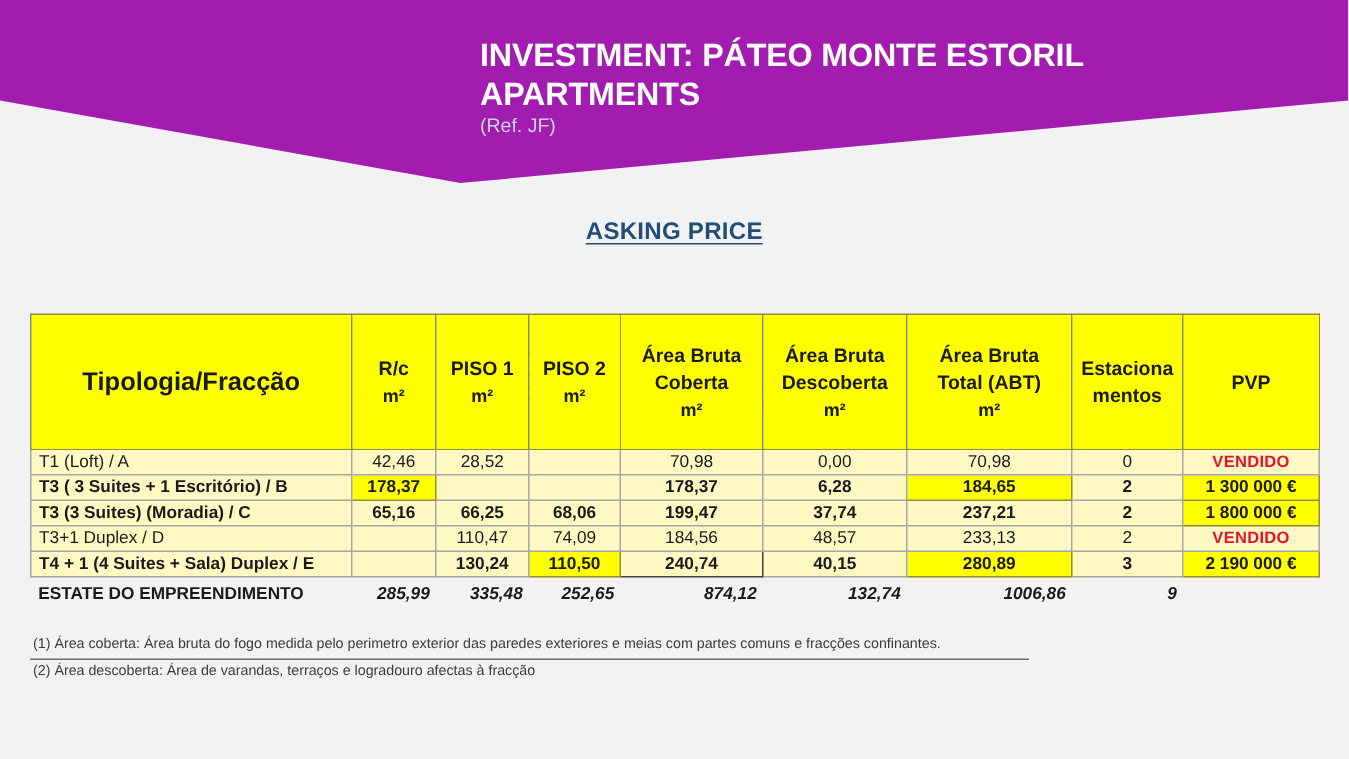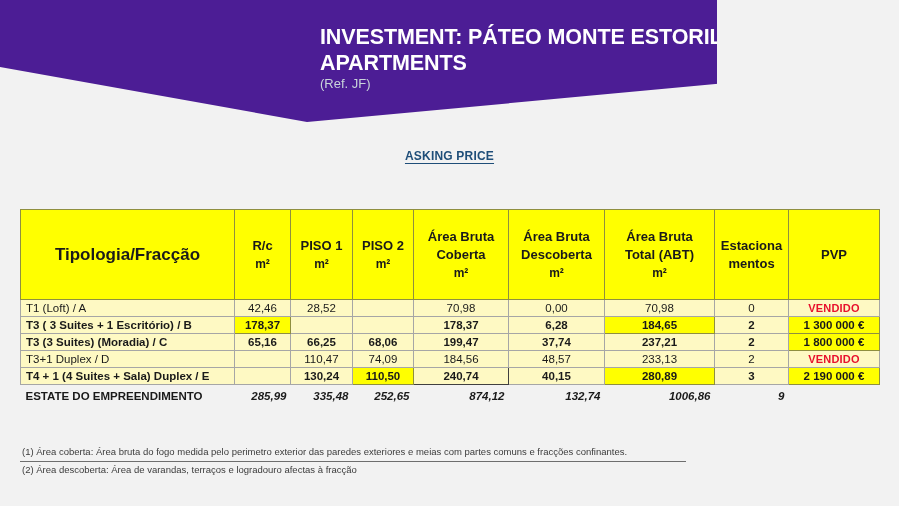--- a/index.html
+++ b/index.html
@@ -6,22 +6,22 @@
   body{
     width:899px;height:506px;
     background:#f2f2f2;
     font-family:"Liberation Sans", sans-serif;
     overflow:hidden;
     position:relative;
   }
 
   
   #header-banner{
-    position:absolute;left:0;top:0;width:717px;height:125px;
-    background:#4c1d95;
+    position:absolute;left:0;top:0;width:899px;height:125px;
+    background:#a21caf;
     -webkit-clip-path:polygon(0 0, 899px 0, 899px 67px, 307px 122px, 0 67px);
     clip-path:polygon(0 0, 899px 0, 899px 67px, 307px 122px, 0 67px);
     overflow:hidden;
   }
   #header-text-block{
     position:absolute;left:320px;top:24px;width:520px;
   }
   #deck-title{
     color:#ffffff;
     font-size:21.5px;
@@ -39,21 +39,21 @@
     line-height:15px;
   }
 
   
   #asking-price{
     position:absolute;left:0;top:146px;width:899px;
     text-align:center;
   }
   #asking-price span{
     color:#1f4e79;
-    font-size:12px;
+    font-size:16px;
     font-weight:bold;
     letter-spacing:0.2px;
     text-decoration:underline;
     text-underline-offset:3px;
   }
 
   
   #watermark{
     position:absolute;left:338px;top:224px;width:232px;height:56px;
     pointer-events:none;
@@ -133,21 +133,21 @@
     font-weight:bold;
     font-size:11.5px;
     height:20px;
     padding-top:2px;
   }
   #price-table tr.total-row td.c-name{text-align:left;padding-left:5px;}
   #price-table tr.total-row td.c-num{text-align:right;font-style:italic;}
 
   
   #footnotes{
-    position:absolute;left:20px;top:444px;width:666px;
+    position:absolute;left:20px;top:422px;width:666px;
   }
   #footnotes .fn{
     font-size:9.5px;
     color:#3b3b3b;
     line-height:16px;
     height:18px;
     padding-left:2px;
     border-bottom:1px solid #6e6e6e;
     white-space:nowrap;
     background:#f2f2f2;

